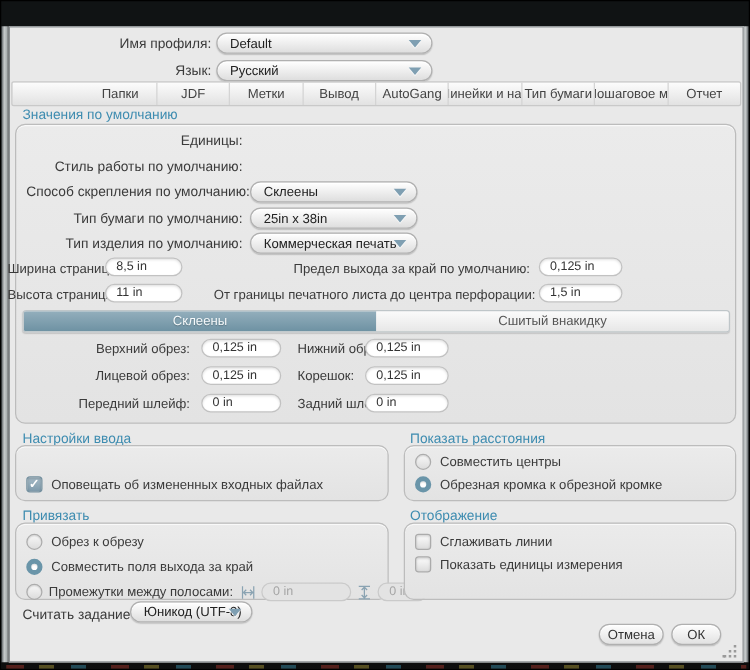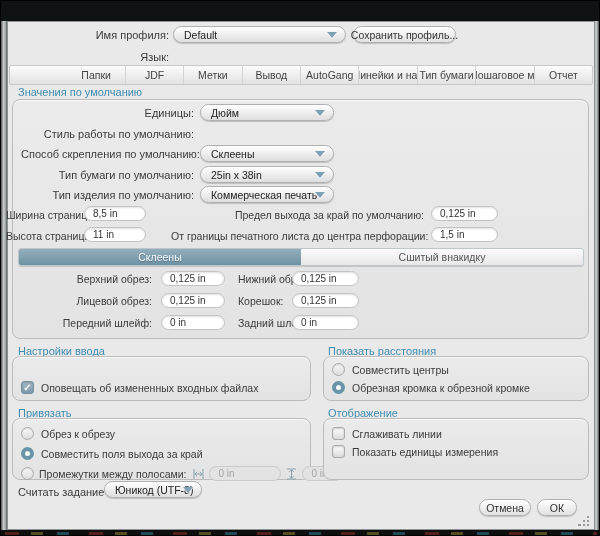--- a/index.html
+++ b/index.html
@@ -100,44 +100,43 @@
   <div class="frame-side" style="left:0"></div>
   <div class="frame-side right"></div>
   <div class="frame-bottom"></div>
   <div class="client"></div>
 
   <div class="lbl r" style="left:60px;top:28px;width:108px">Имя профиля:</div>
   <div class="combo" style="left:172px;top:25px;width:173px">
     <span>Default</span>
     <span class="arr"></span>
   </div>
-  <div class="btn" style="left:352px;top:25px;width:103px">Сохранить профиль...</div>
   <div class="lbl r" style="left:60px;top:50px;width:108px">Язык:</div>
+  <div class="combo" style="left:172px;top:47px;width:173px">
+    <span>Русский</span>
+    <span class="arr"></span>
+  </div>
 
   <div class="tabs">
     <div class="tab selected">Основное</div>
     <div class="tab">Папки</div>
     <div class="tab">JDF</div>
     <div class="tab">Метки</div>
     <div class="tab">Вывод</div>
     <div class="tab">AutoGang</div>
     <div class="tab">Линейки и нап</div>
     <div class="tab">Тип бумаги</div>
     <div class="tab">Пошаговое му</div>
     <div class="tab">Отчет</div>
   </div>
 
   <div class="sechdr" style="left:17px;top:85px">Значения по умолчанию</div>
   <div class="box" style="left:11px;top:98px;width:577px;height:240px"></div>
 
   <div class="lbl r" style="left:20px;top:106px;width:173px">Единицы:</div>
-  <div class="combo" style="left:199px;top:103px;width:134px">
-    <span>Дюйм</span>
-      <span class="arr"></span>
-  </div>
   <div class="lbl r" style="left:20px;top:127px;width:173px">Стиль работы по умолчанию:</div>
   <div class="lbl r" style="left:20px;top:147px;width:173px">Способ скрепления по умолчанию:</div>
   <div class="combo" style="left:199px;top:144px;width:134px">
     <span>Склеены</span>
       <span class="arr"></span>
   </div>
   <div class="lbl r" style="left:20px;top:168px;width:173px">Тип бумаги по умолчанию:</div>
   <div class="combo" style="left:199px;top:165px;width:134px">
     <span>25in x 38in</span>
       <span class="arr"></span>

